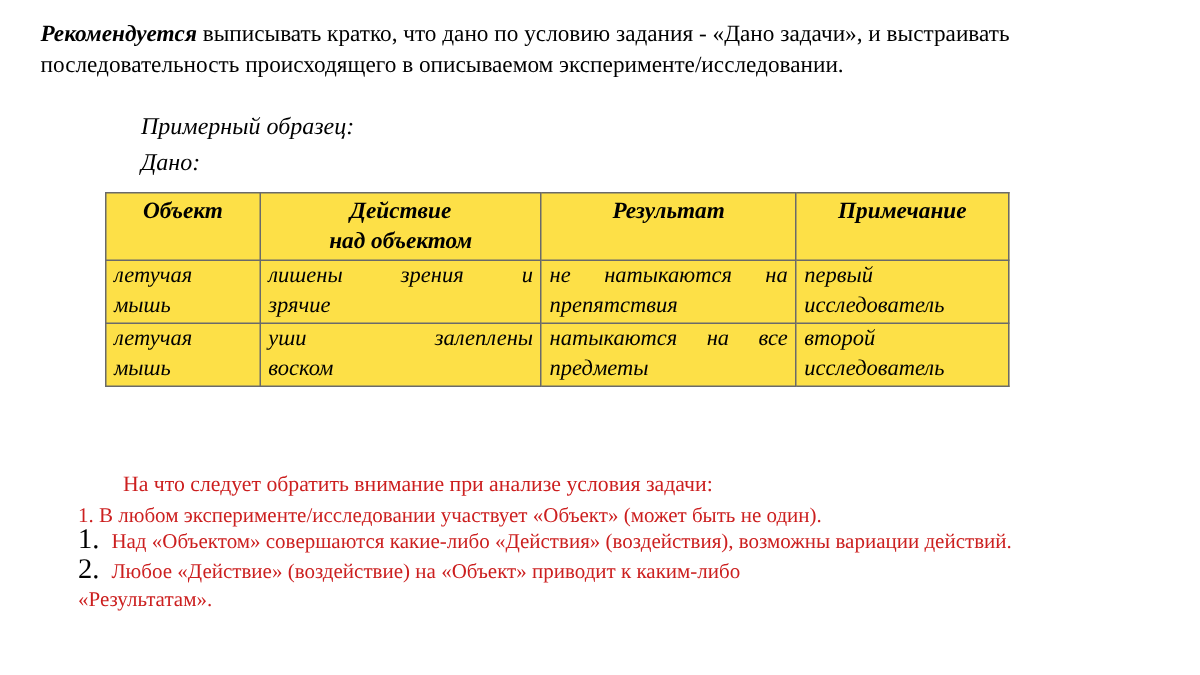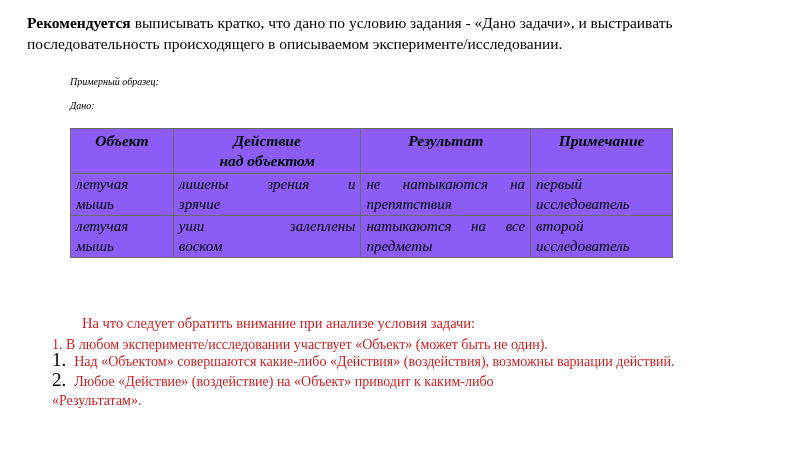--- a/index.html
+++ b/index.html
@@ -1,22 +1,22 @@
 <!DOCTYPE html>
 <html><head>
 <meta charset="utf-8">
 <style>
   html, body { margin:0; padding:0; }
   body { width:800px; height:450px; background:#ffffff; position:relative; overflow:hidden;
          font-family:"Liberation Serif", "DejaVu Serif", serif; color:#000; }
   .intro { position:absolute; left:27px; top:12px; width:760px; font-size:15.5px; line-height:21px; }
-  .intro b { font-weight:bold; }
-  .sample { position:absolute; left:70px; font-style:italic; font-size:10px; }
+  .intro b { font-weight:bold;font-style:italic; }
+  .sample { position:absolute; left:94px; font-style:italic; font-size:16px; }
   table.given { position:absolute; left:70px; top:128px; width:603px; border-collapse:collapse;
-                font-style:italic; font-size:15px; background:#8b5cf6; }
+                font-style:italic; font-size:15px; background:#fde047; }
   table.given th, table.given td { border:1.5px solid #6a6a6a; padding:0 5px; vertical-align:top; line-height:20px; }
   table.given th { font-weight:bold; text-align:center; height:42px; padding-top:2px; font-size:15.5px; }
   table.given td { height:41px; }
   .just { text-align:justify; text-align-last:justify; }
   .notes { position:absolute; left:0; top:315px; width:800px; color:#cc1f1f; font-size:14px; }
   .notes .head { position:absolute; left:82px; top:0; font-weight:normal; font-size:14.5px; white-space:nowrap; }
   .notes .line { position:absolute; left:52px; white-space:nowrap; }
   .notes .num { color:#000; font-size:19px; margin-right:8px; }
 </style>
 </head>

